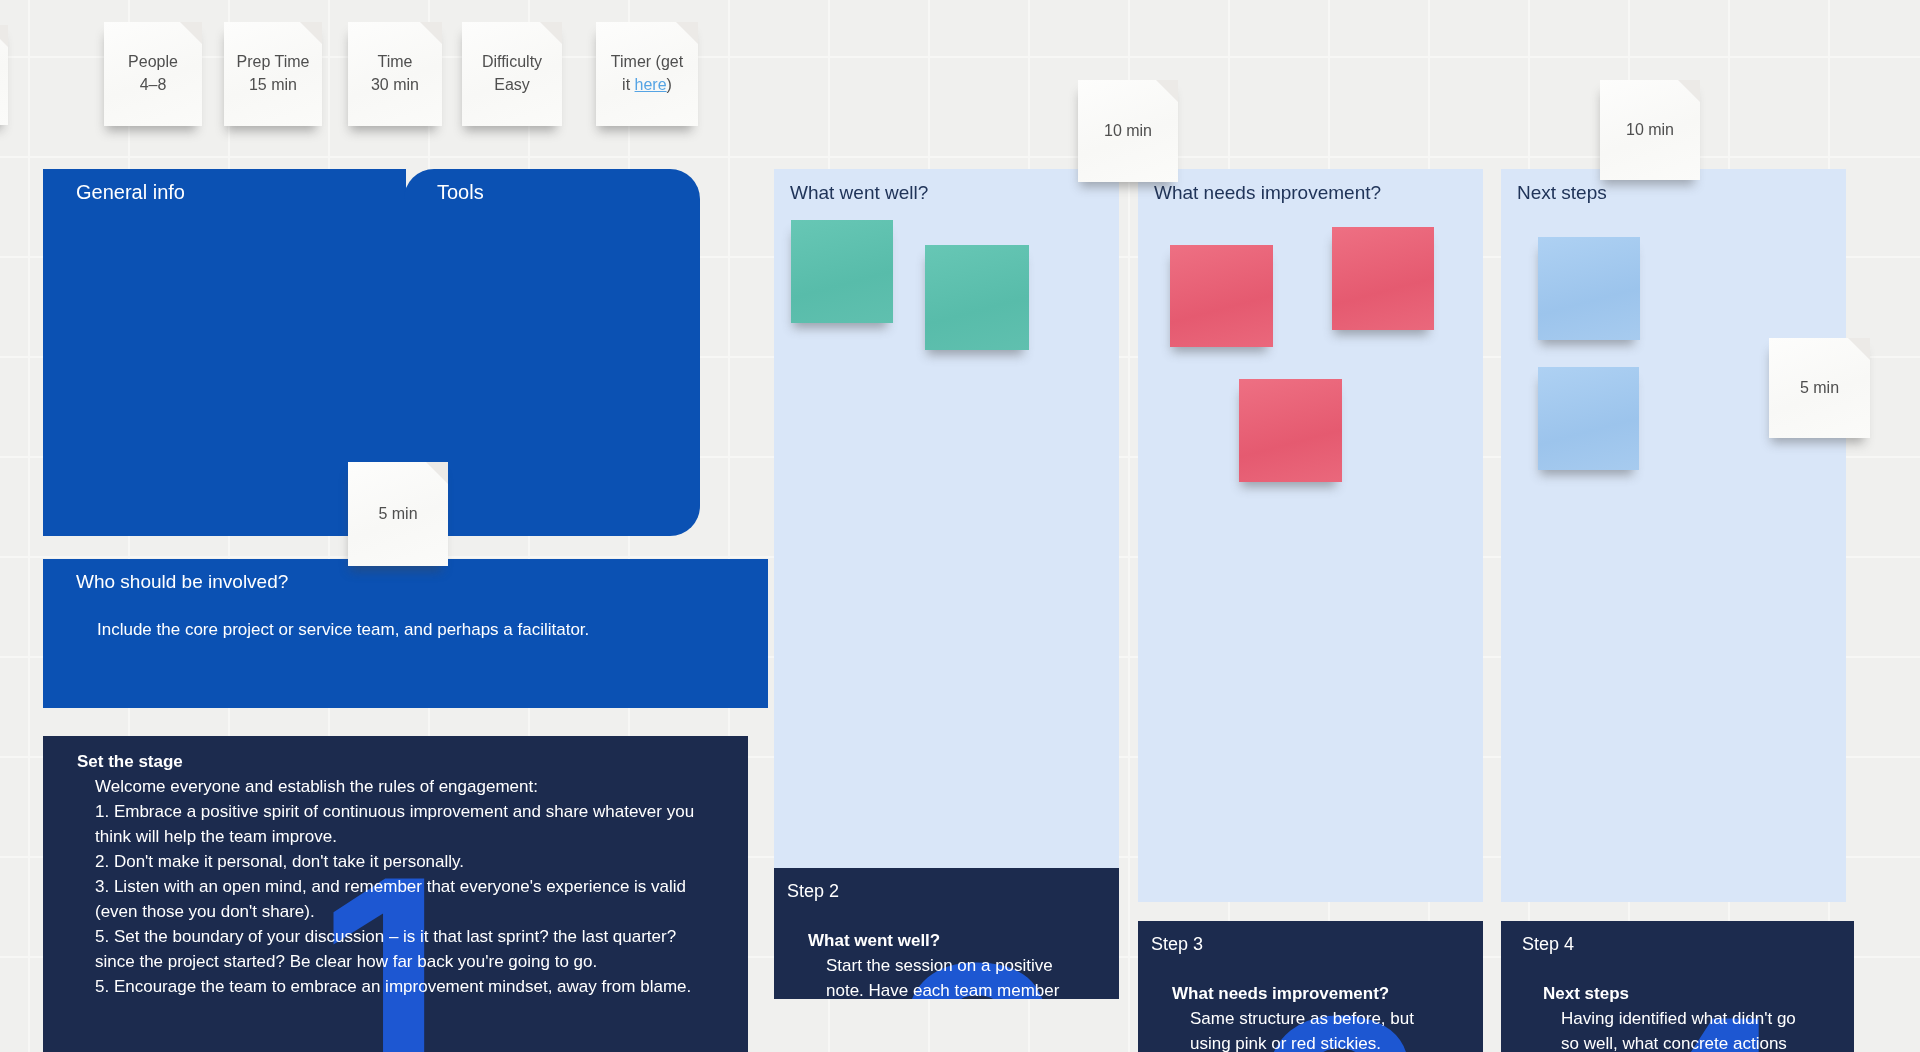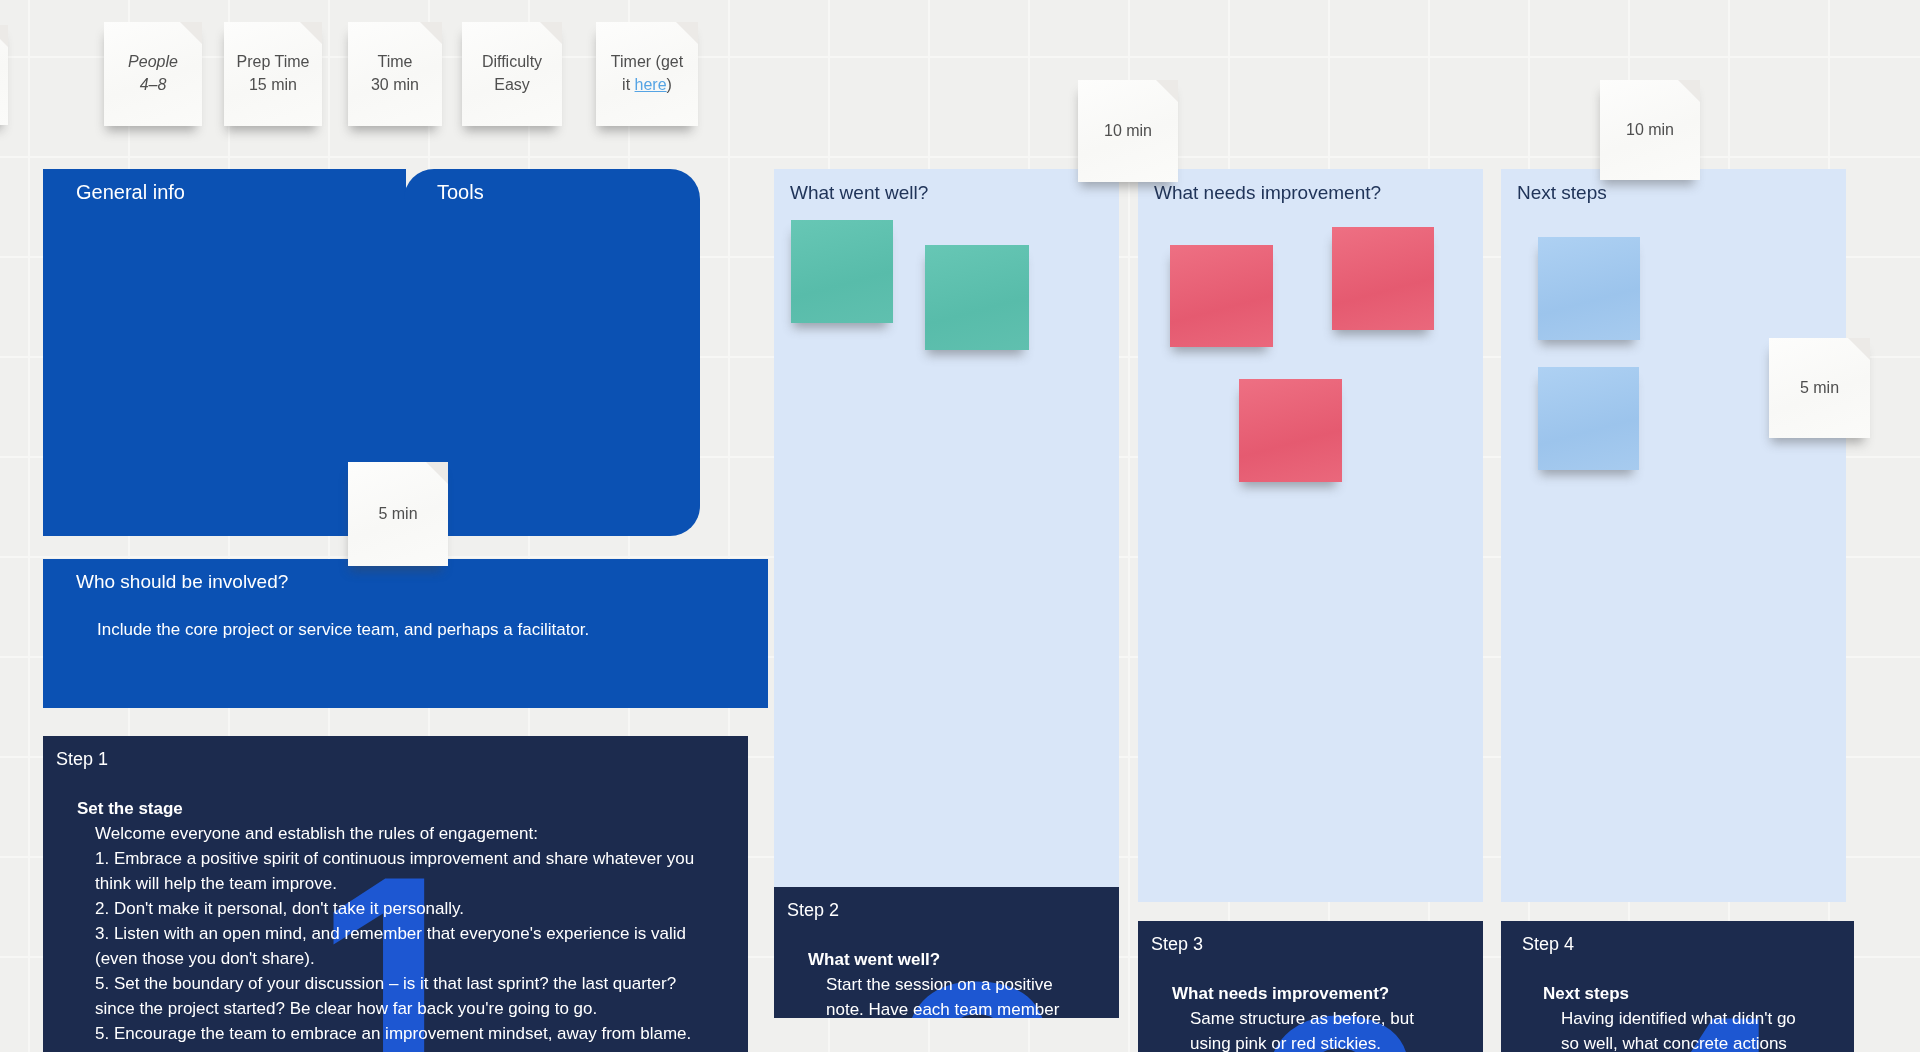--- a/index.html
+++ b/index.html
@@ -53,21 +53,21 @@
     font-size:300px;font-weight:700;line-height:1;
   }
 </style>
 </head>
 <body>
 
 <div class="stage">
 
   <div class="wsticky" style="left:-94px;top:25px;width:102px;height:100px;"></div>
 
-  <div class="wsticky" style="left:104px;top:22px;width:98px;height:104px;font-style:italic;">
+  <div class="wsticky" style="left:104px;top:22px;width:98px;height:104px;">
     <div class="ws-text">
       <div>People</div>
       <div>4–8</div>
     </div>
   </div>
   <div class="wsticky" style="left:224px;top:22px;width:98px;height:104px;">
     <div class="ws-text">
       <div>Prep Time</div>
       <div>15 min</div>
     </div>
@@ -98,21 +98,20 @@
   </div>
 
   <div class="panel blue" style="left:43px;top:559px;width:705px;height:149px;">
     <div class="panel-title small">Who should be involved?</div>
     <div class="panel-body">Include the core project or service team, and perhaps a facilitator.</div>
   </div>
 
   <div class="panel navy" style="left:43px;top:736px;width:705px;height:316px;">
     <div class="watermark" style="left:270px;top:95px;">1</div>
     <div class="step-content">
-      <div class="step-label">Step 1</div>
       <div class="step-heading">Set the stage</div>
       <div class="step-line">Welcome everyone and establish the rules of engagement:</div>
       <div class="step-line">1. Embrace a positive spirit of continuous improvement and share whatever you think will help the team improve.</div>
       <div class="step-line">2. Don't make it personal, don't take it personally.</div>
       <div class="step-line">3. Listen with an open mind, and remember that everyone's experience is valid (even those you don't share).</div>
       <div class="step-line">5. Set the boundary of your discussion – is it that last sprint? the last quarter? since the project started? Be clear how far back you're going to go.</div>
       <div class="step-line">5. Encourage the team to embrace an improvement mindset, away from blame.</div>
     </div>
   </div>
 
@@ -142,21 +141,21 @@
   <div class="wsticky" style="left:1600px;top:80px;width:100px;height:100px;">
     <div class="ws-text">10 min</div>
   </div>
   <div class="wsticky" style="left:1769px;top:338px;width:101px;height:100px;">
     <div class="ws-text">5 min</div>
   </div>
   <div class="wsticky" style="left:348px;top:462px;width:100px;height:104px;">
     <div class="ws-text">5 min</div>
   </div>
 
-  <div class="panel navy" style="left:774px;top:887px;width:345px;height:131px;">
+  <div class="panel navy" style="left:774px;top:868px;width:345px;height:131px;">
     <div class="watermark" style="left:120px;top:50px;">2</div>
     <div class="step-content">
       <div class="step-label">Step 2</div>
       <div class="step-heading">What went well?</div>
       <div class="step-body">Start the session on a positive note. Have each team member</div>
     </div>
   </div>
   <div class="panel navy" style="left:1138px;top:921px;width:345px;height:131px;">
     <div class="watermark" style="left:120px;top:50px;">3</div>
     <div class="step-content">

